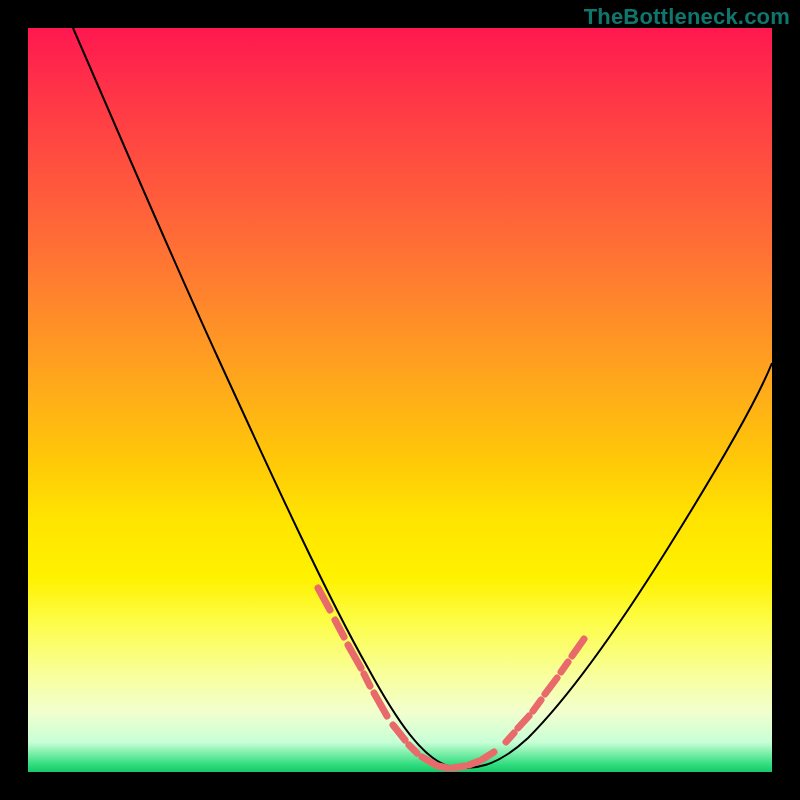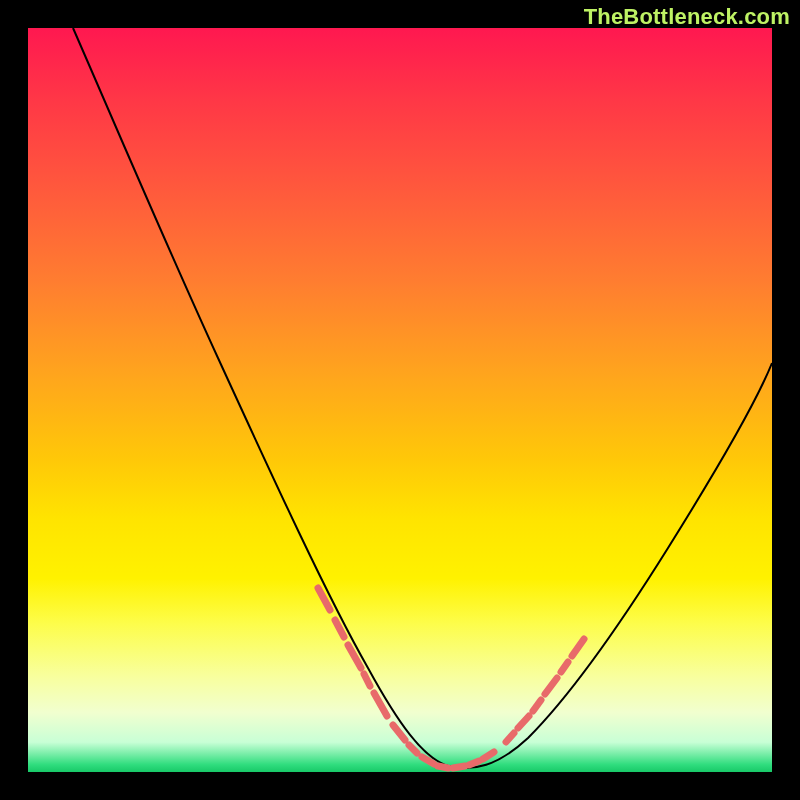--- a/index.html
+++ b/index.html
@@ -40,21 +40,21 @@
       #f1ffcf 92%,
       #c8ffd6 96%,
       #30dd7e 99%,
       #18c968 100%
     );
   }
   .watermark {
     position: absolute;
     top: 4px;
     right: 10px;
-    color: #bef264;
+    color: #0f766e;
     font-size: 22px;
     font-weight: 600;
     letter-spacing: 0.2px;
   }
   svg.curve {
     position: absolute;
     top: 0;
     left: 0;
     width: 744px;
     height: 744px;

